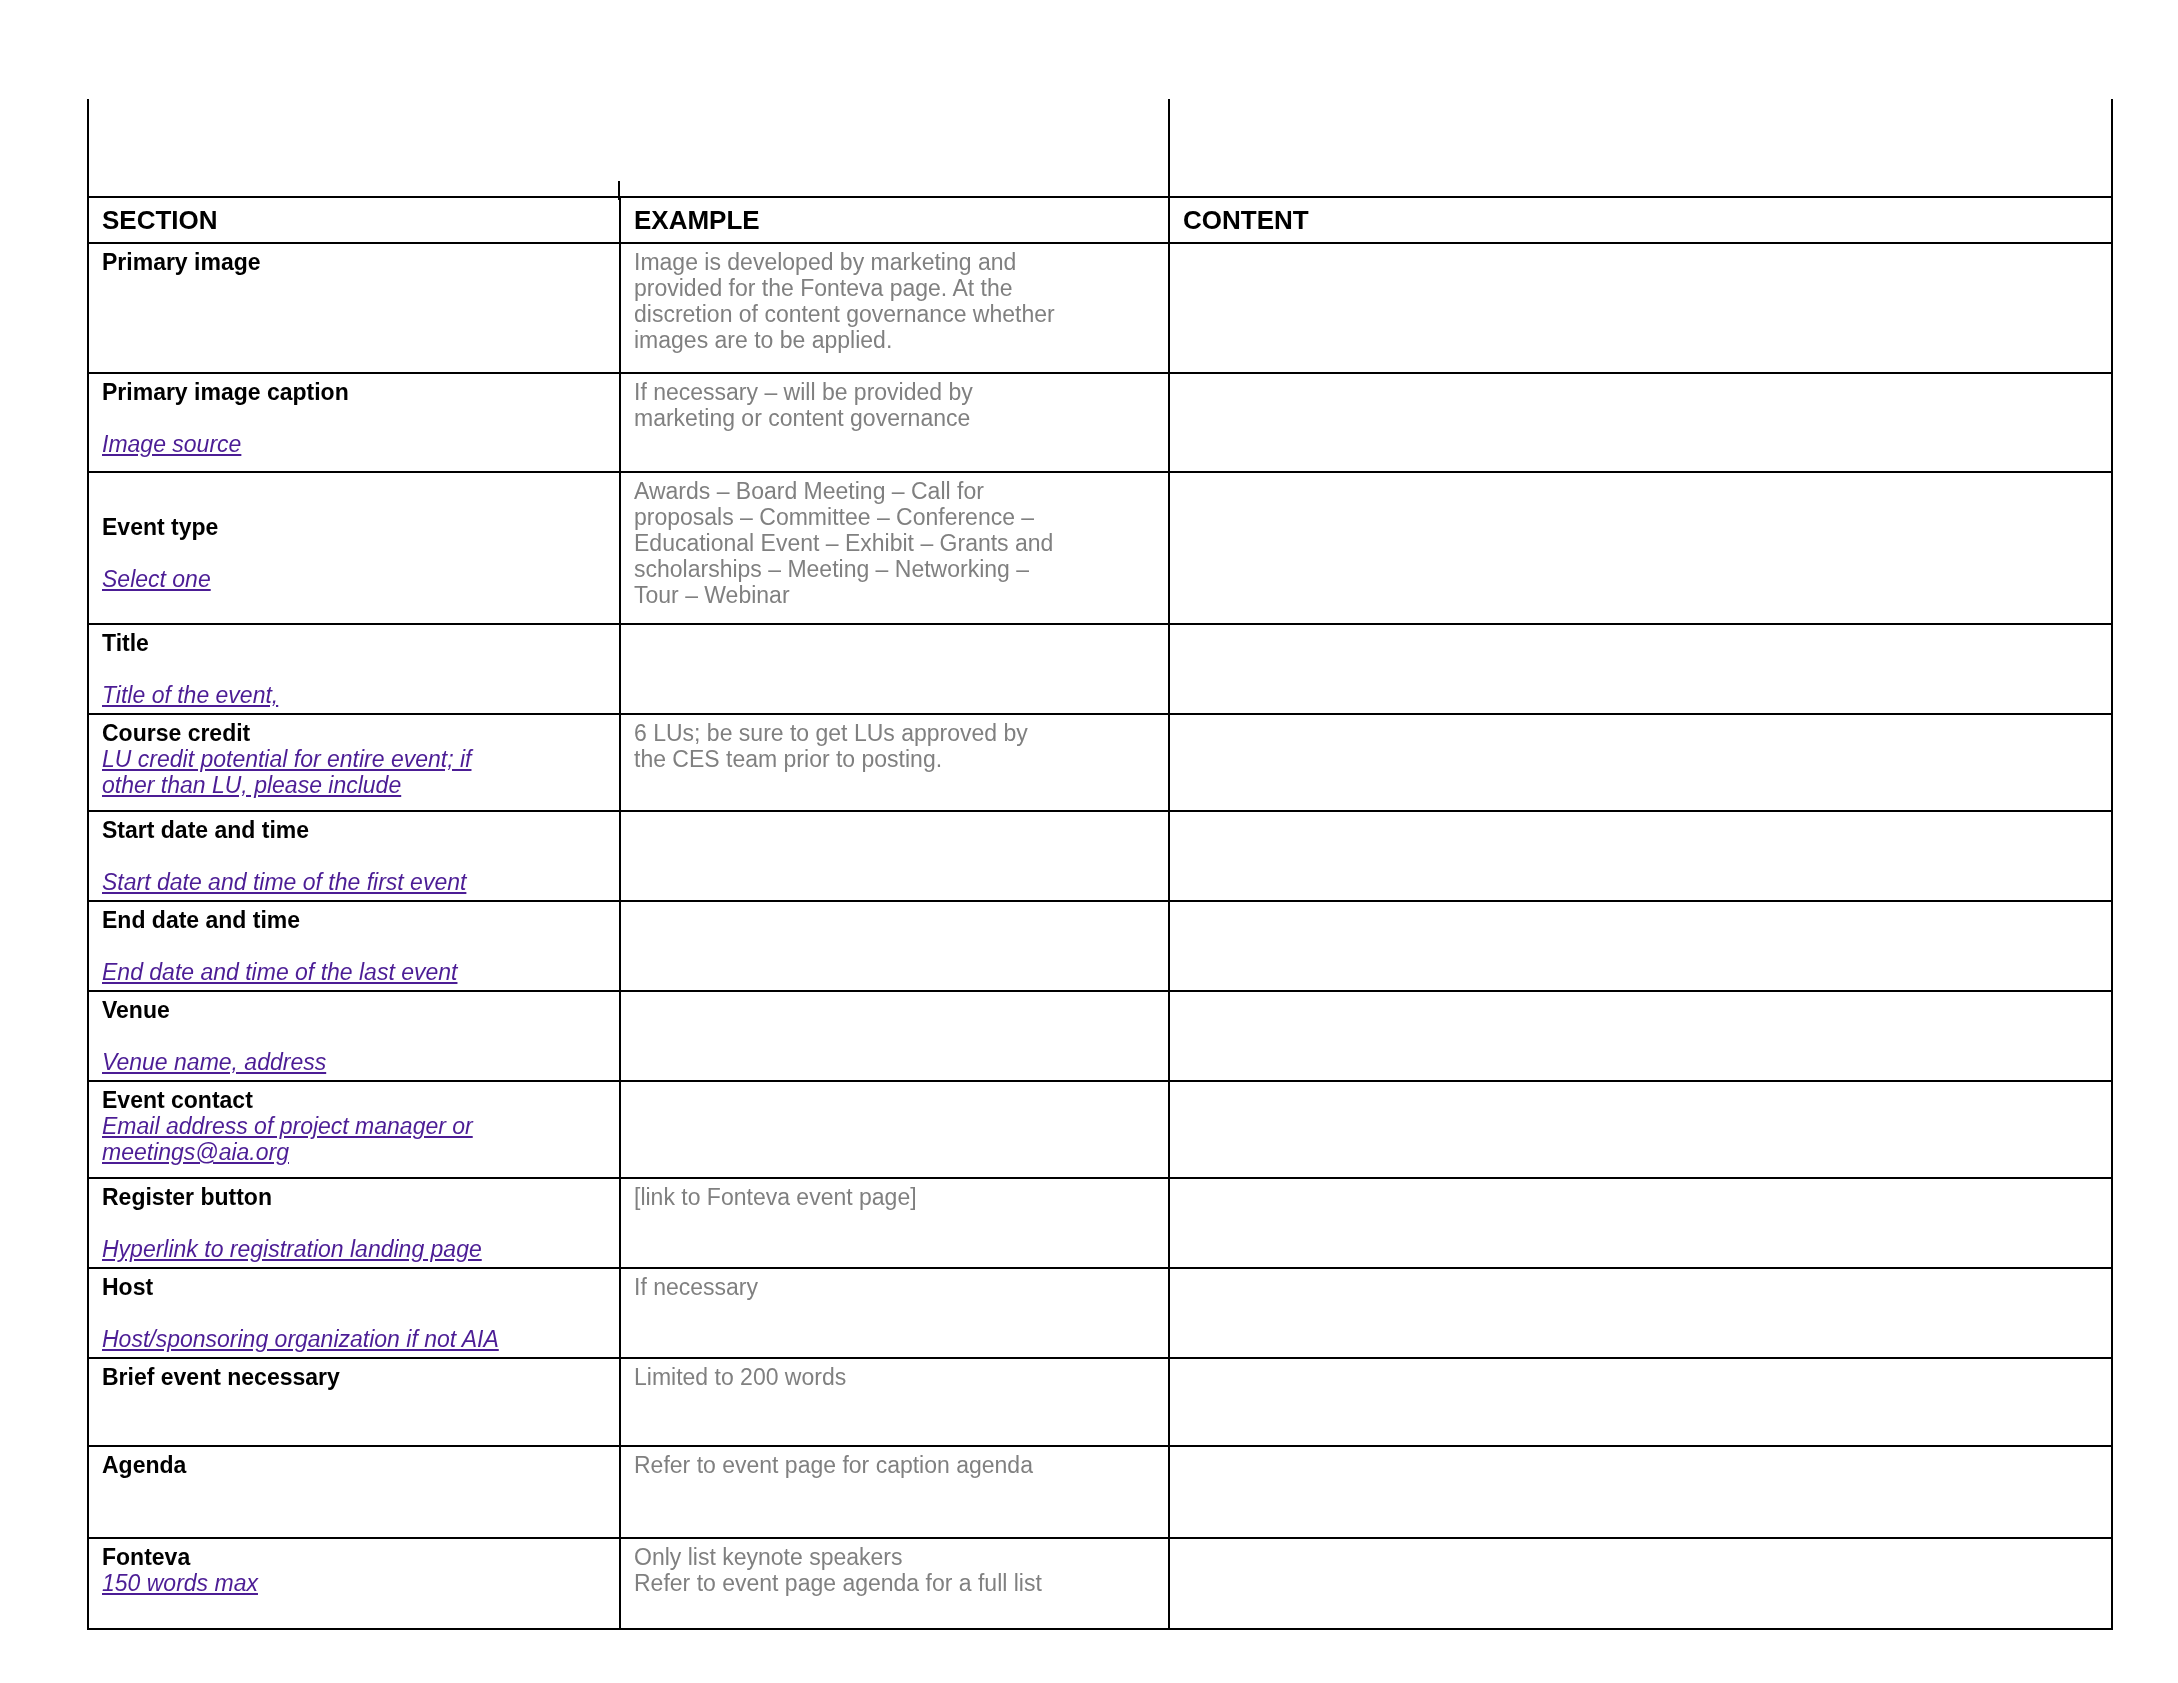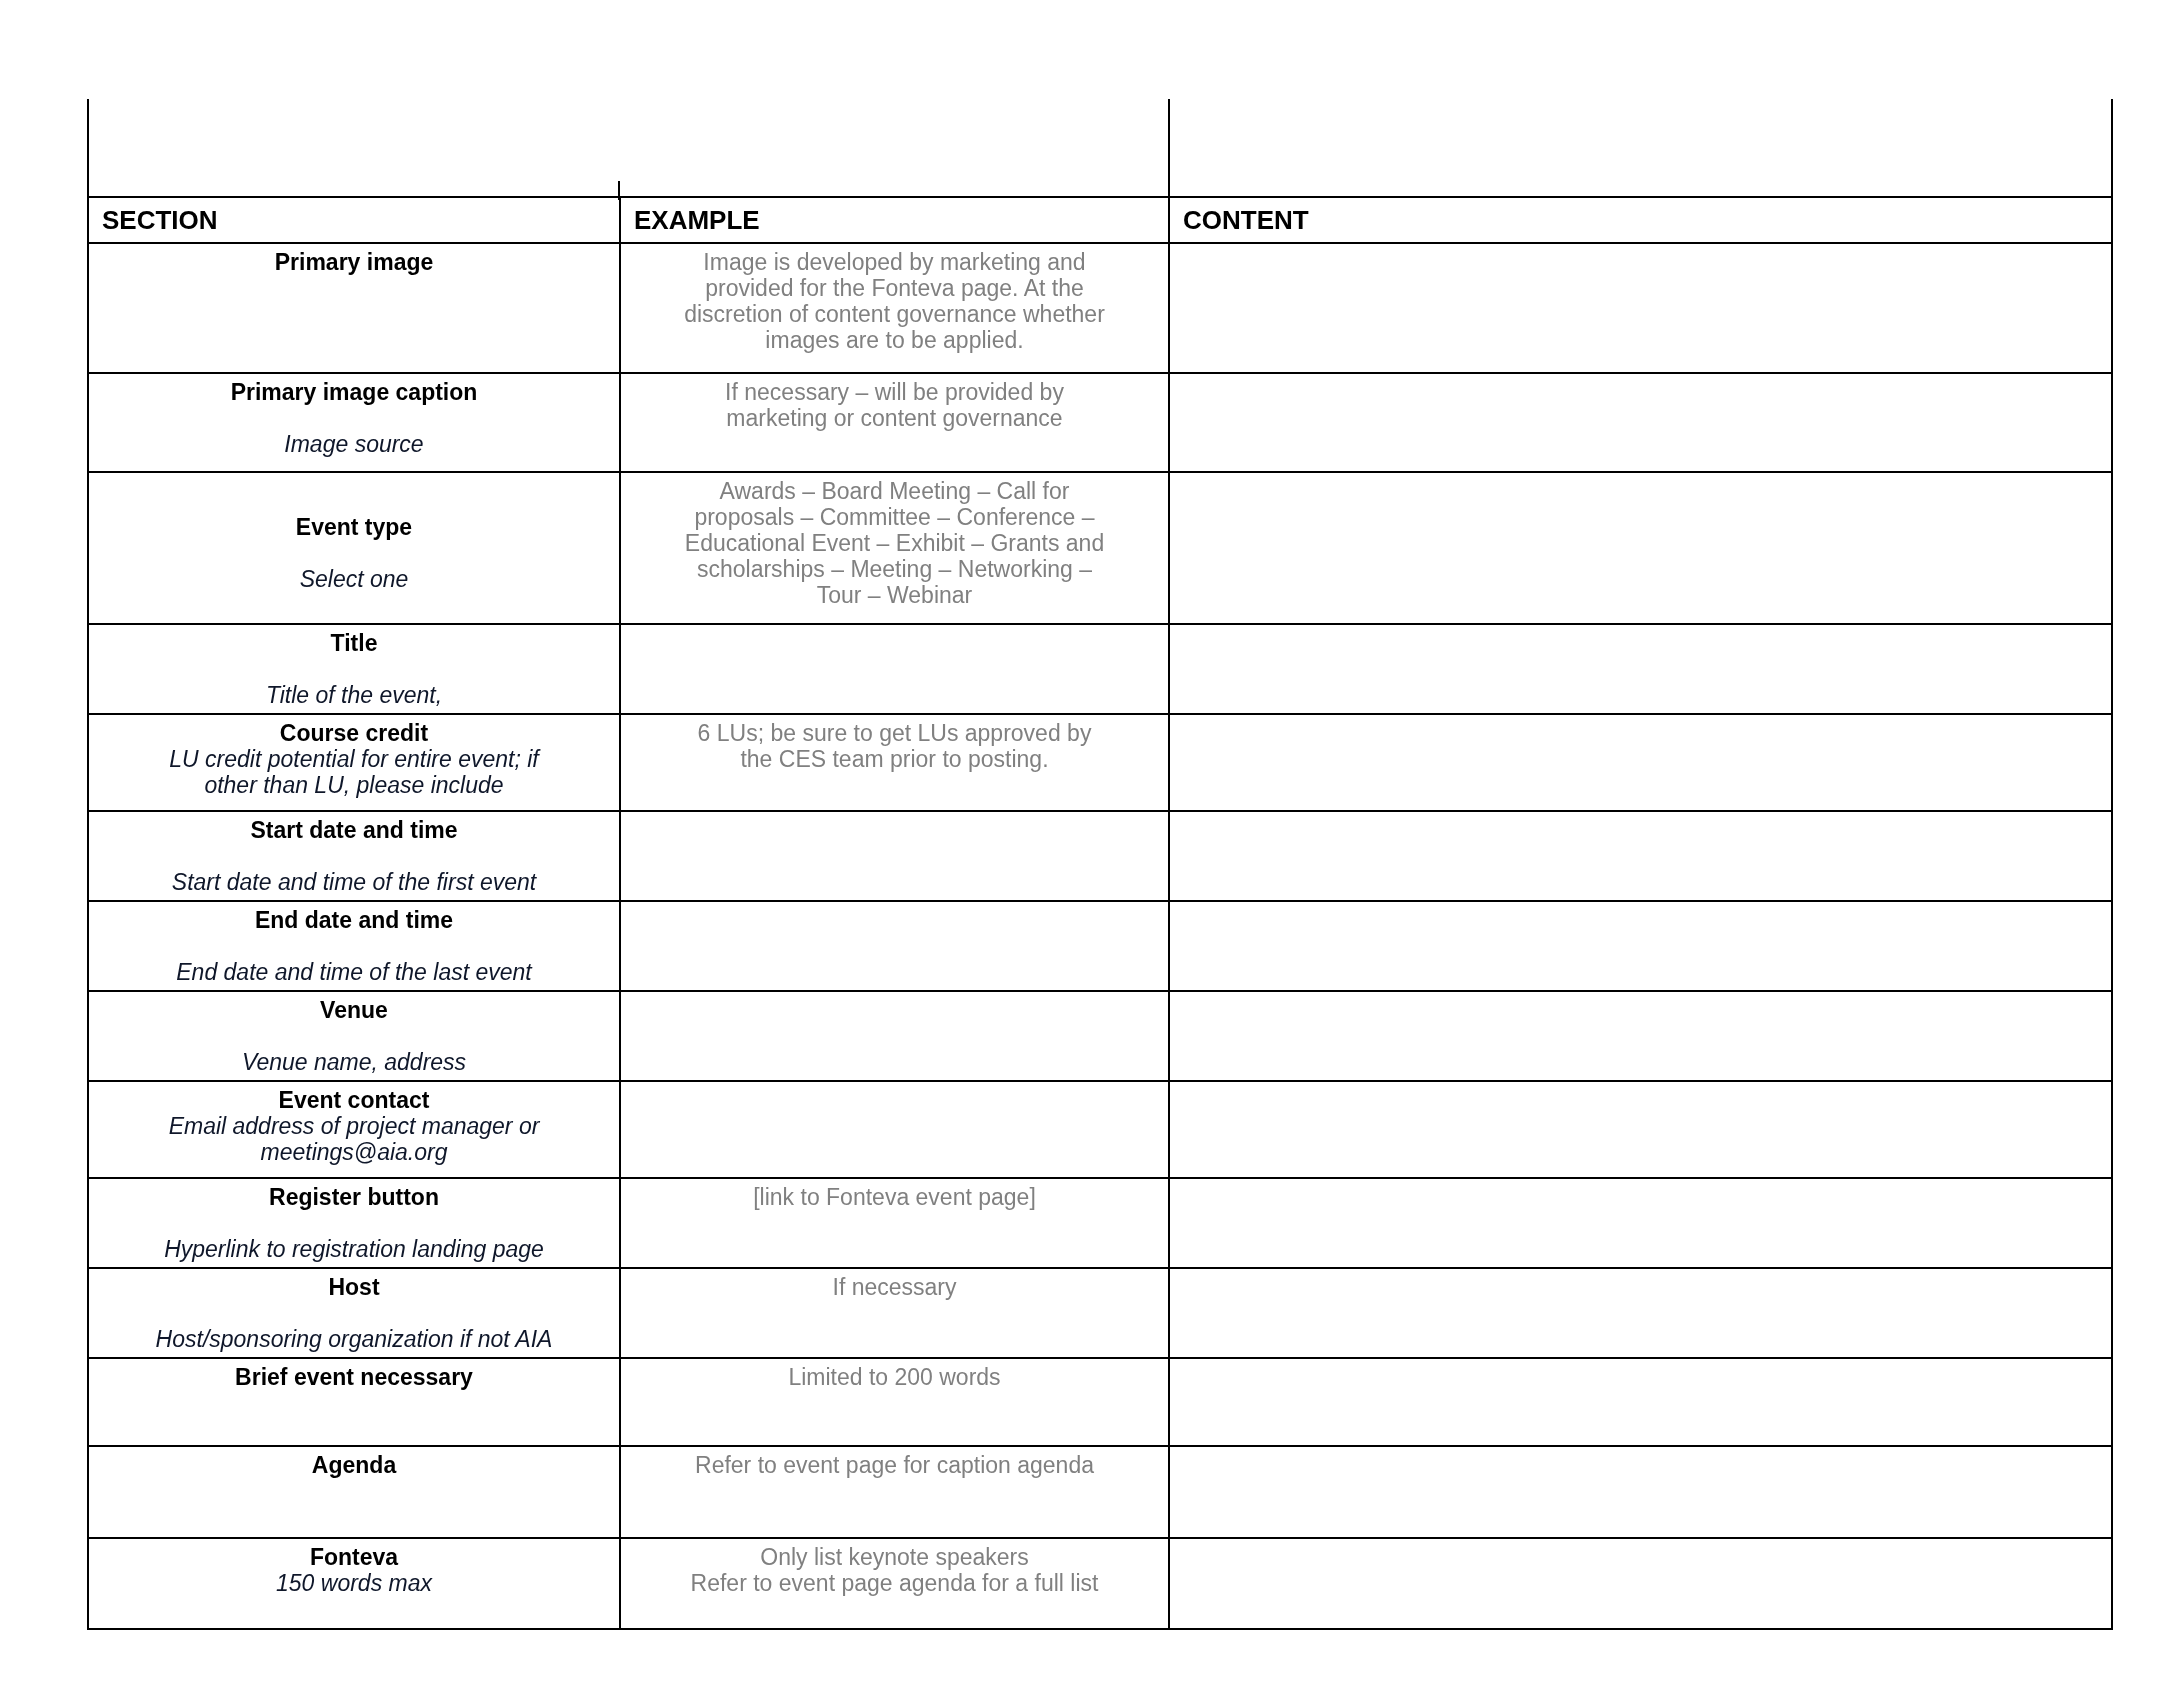--- a/index.html
+++ b/index.html
@@ -19,36 +19,35 @@
     border-collapse: collapse;
     table-layout: fixed;
     font-size: 23px;
     line-height: 26px;
   }
   td, th {
     border: 2px solid #000000;
     vertical-align: top;
     padding: 5px 13px 5px 13px;
     overflow: hidden;
-    text-align: center;
   }
   tr.top-row td {
     border-top: none;
     border-bottom: none;
   }
   th {
     text-align: left;
     font-size: 26px;
     font-weight: bold;
     vertical-align: middle;
     padding-top: 4px;
     padding-bottom: 4px;
   }
   .label { font-weight: bold; color: #000000; white-space: pre-line; }
-  .subtitle { font-style: italic; color: #0f172a; white-space: pre-line; }
+  .subtitle { font-style: italic; color: #4c1d95; white-space: pre-line; text-decoration: underline; }
   .subtitle.gap { margin-top: 26px; }
   td.push-down { padding-top: 41px; }
   .example { color: #808080; white-space: pre-line; }
   .divider-stub {
     position: absolute;
     left: 618px;
     top: 181px;
     width: 2px;
     height: 19px;
     background: #000000;

